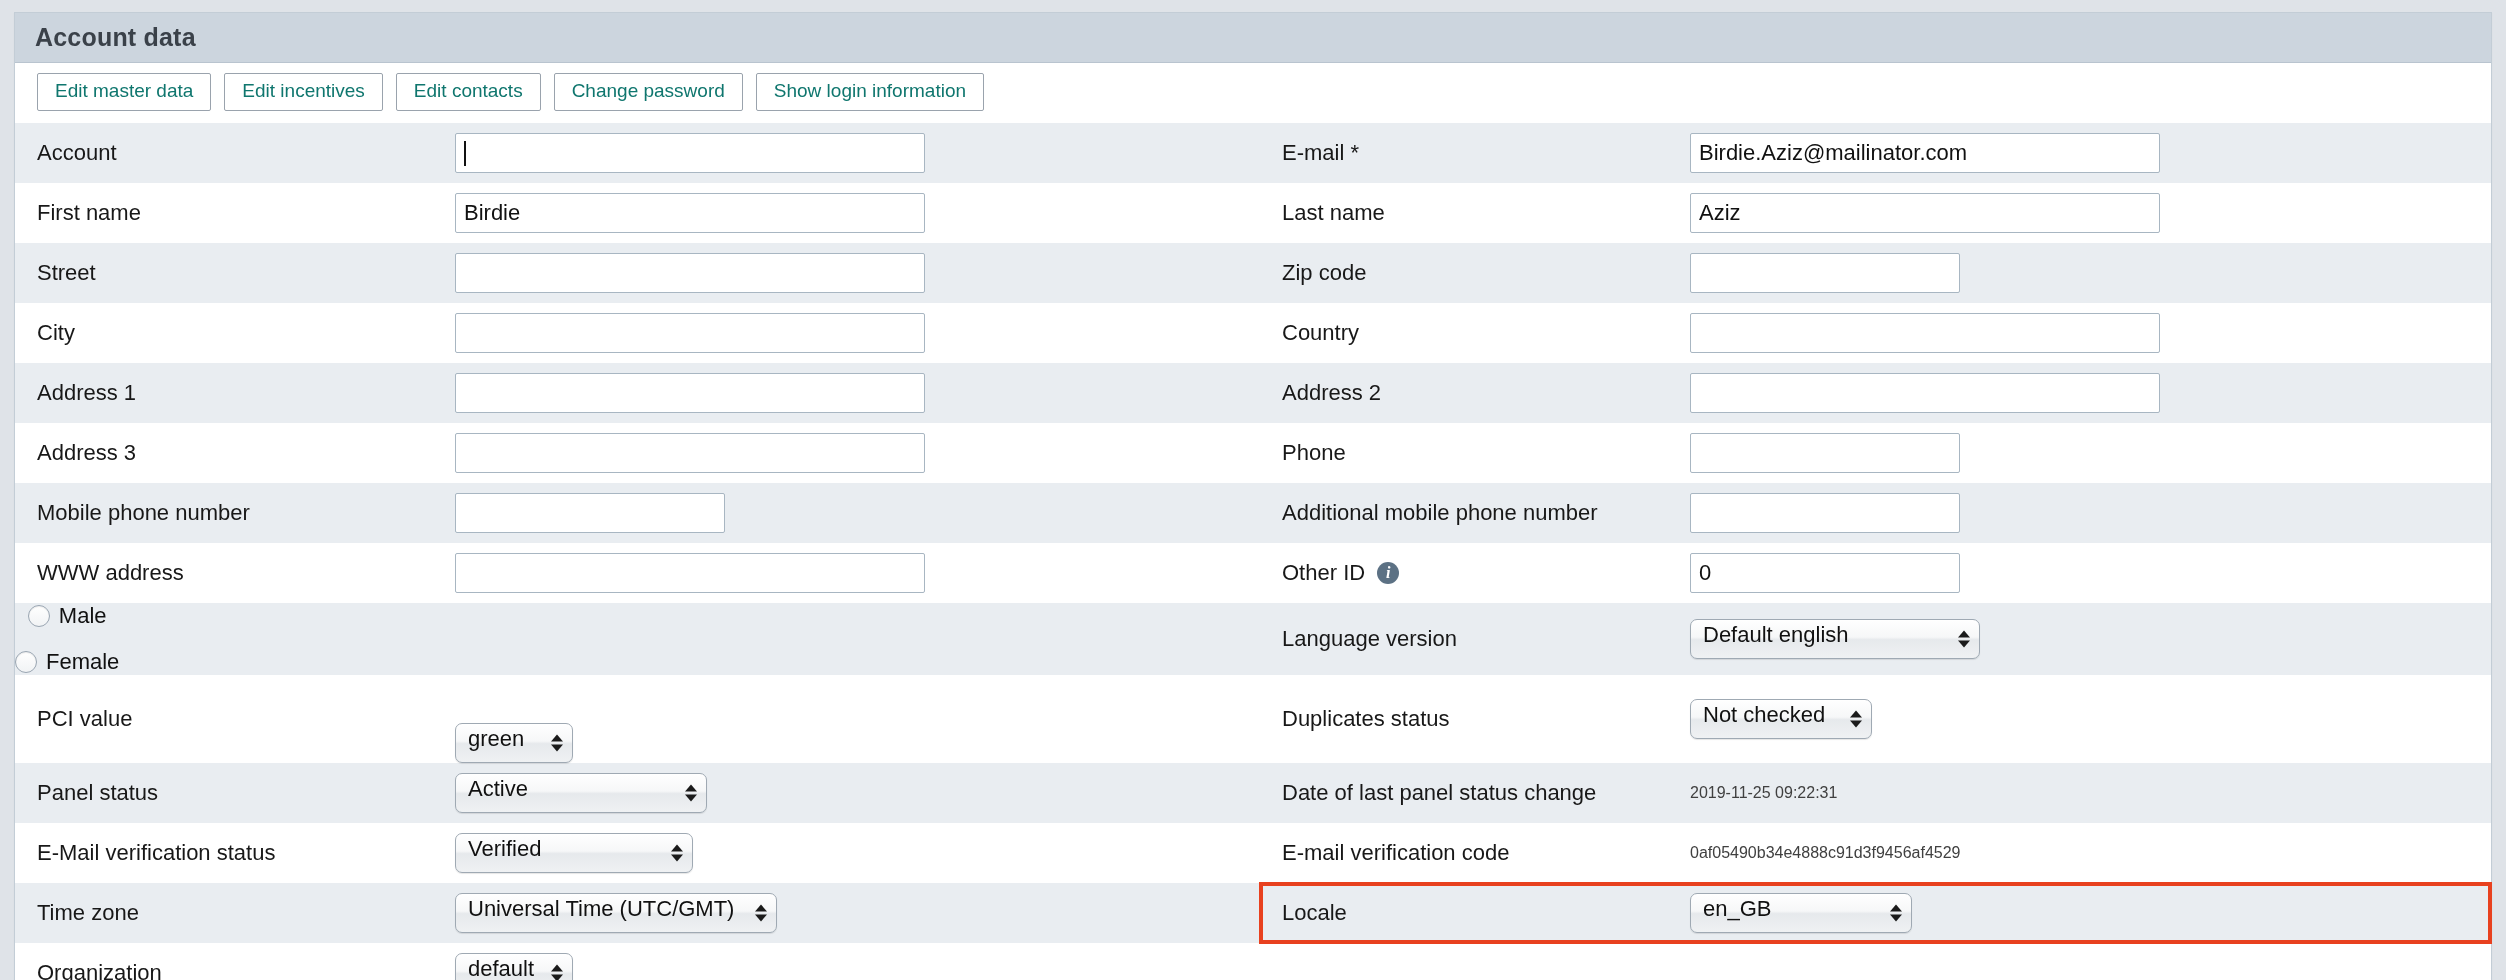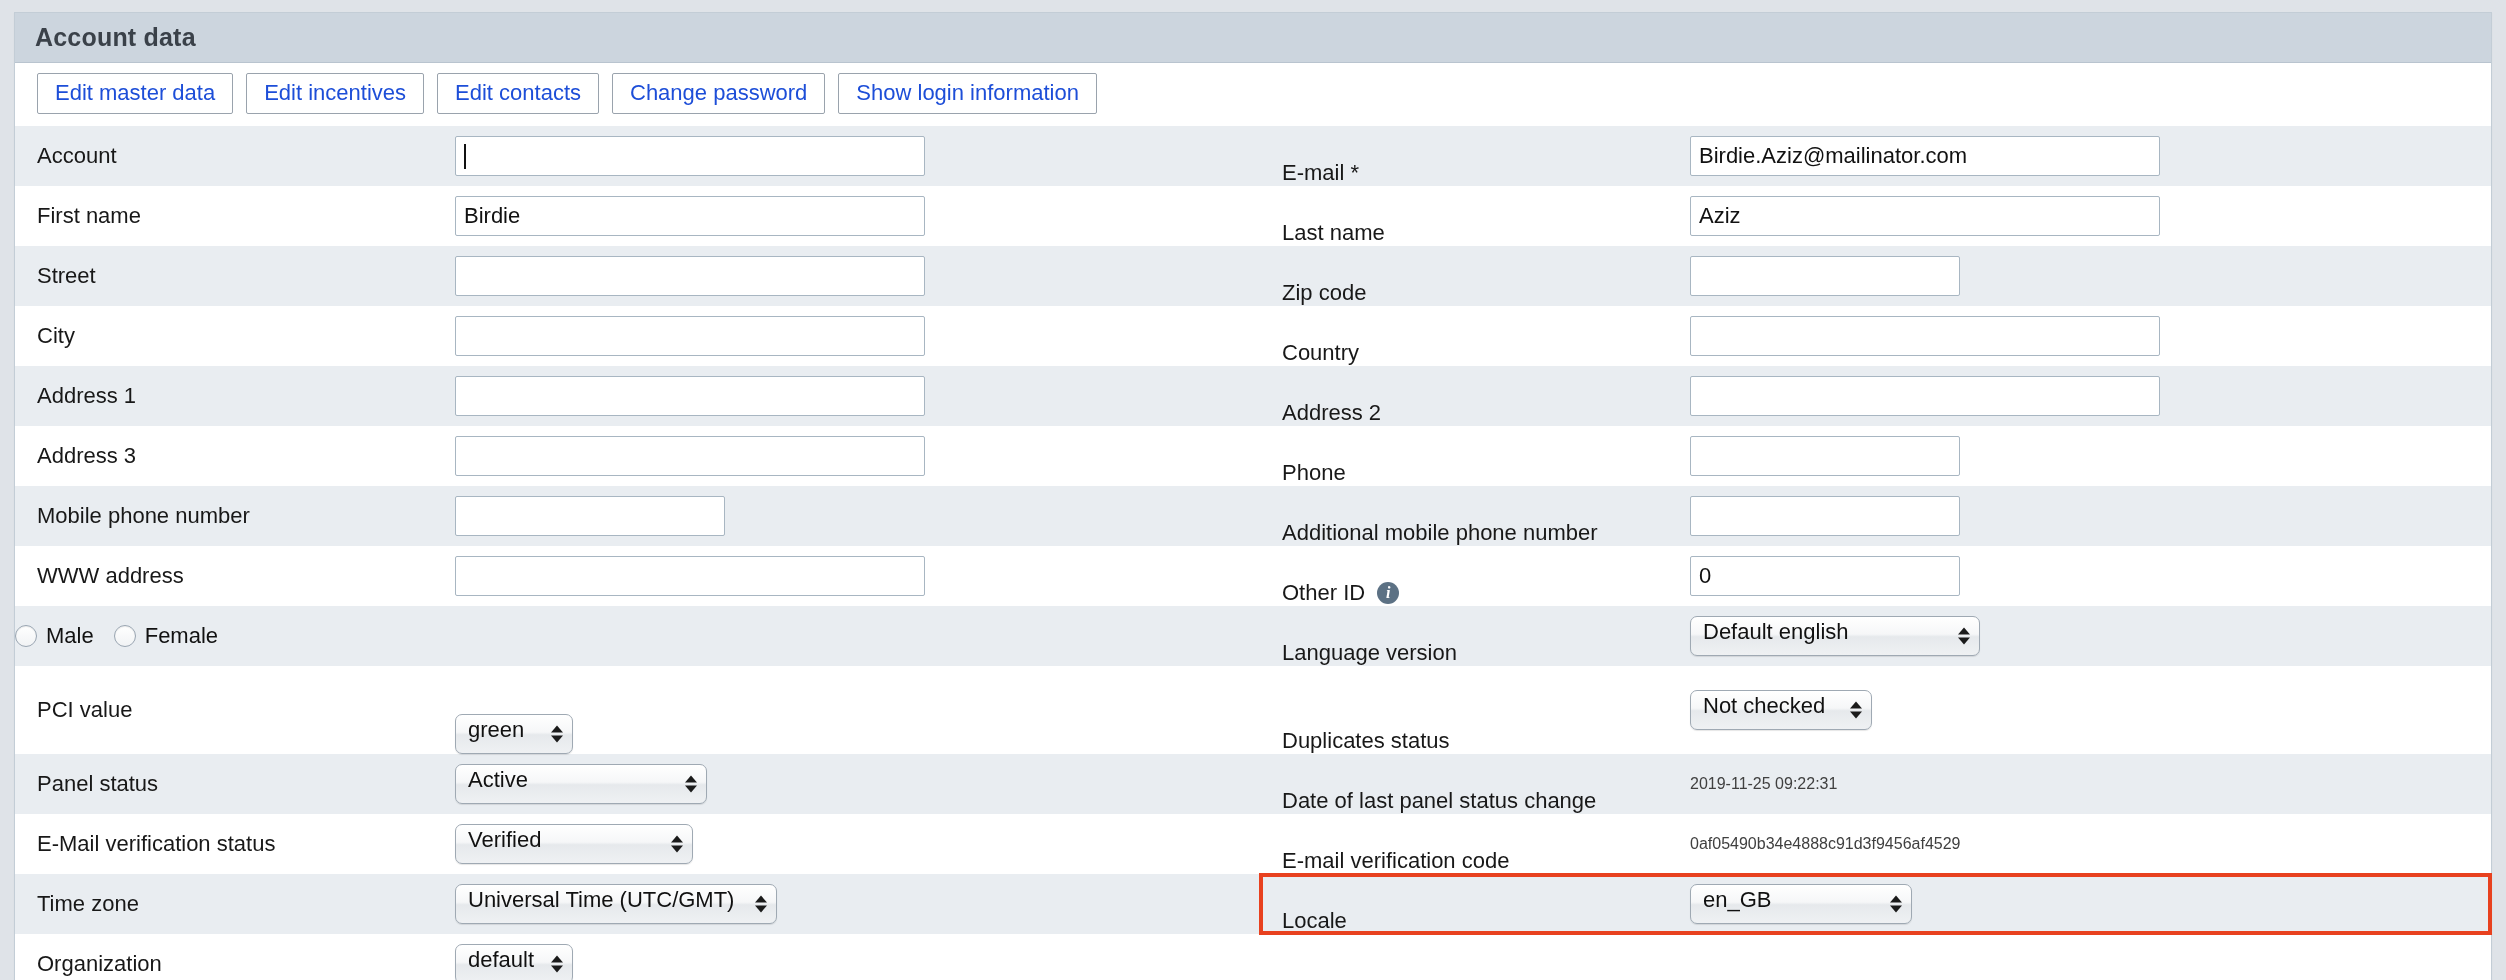--- a/index.html
+++ b/index.html
@@ -54,22 +54,22 @@
   
   .toolbar {
     background: #ffffff;
     padding: 10px 0 12px 22px;
     display: flex;
     gap: 13px;
     align-items: center;
   }
   .tb-btn {
     font-family: "Liberation Sans", sans-serif;
-    font-size: 22px;
-    color: #1d4ed8;
+    font-size: 19px;
+    color: #0f766e;
     background: #ffffff;
     border: 1px solid #9aa3ad;
     border-radius: 2px;
     padding: 7px 17px 8px 17px;
     line-height: 1.1;
     cursor: pointer;
     white-space: nowrap;
   }
 
   
@@ -91,21 +91,21 @@
     width: 440px;
     padding-left: 22px;
     flex: 0 0 440px;
   }
   .cell-field {
     flex: 1 1 auto;
     padding-left: 0;
   }
   .col-left  { flex: 0 0 1245px; display: flex; }
   .col-right { flex: 1 1 auto;   display: flex; }
-  .col-right .cell-label { flex: 0 0 430px; width: 430px; align-items: flex-end; }
+  .col-right .cell-label { flex: 0 0 430px; width: 430px; }
 
   .lbl {
     font-size: 22px;
     color: #181818;
     white-space: nowrap;
   }
 
   
   .txt {
     font-family: "Liberation Sans", sans-serif;
@@ -167,21 +167,21 @@
   .sel.w-pci    { width: 118px; margin-top: 48px; }
   .sel.w-panel  { width: 252px; }
   .sel.w-verif  { width: 238px; }
   .sel.w-tz     { width: 322px; }
   .sel.w-org    { width: 118px; }
   .sel.w-lang   { width: 290px; }
   .sel.w-dup    { width: 182px; }
   .sel.w-locale { width: 222px; }
 
   
-  .radios { display: flex; align-items: center; gap: 20px; }
+  .radios { display: flex; align-items: center; gap: 20px; flex-direction: column; }
   .radio-item { display: flex; align-items: center; gap: 9px; cursor: pointer; }
   .radio {
     width: 22px; height: 22px;
     border-radius: 50%;
     border: 1px solid #9aa6b2;
     background: linear-gradient(to bottom,#ffffff,#f1f3f5);
     box-shadow: inset 0 1px 1px rgba(0,0,0,.08);
   }
   .radio-label { font-size: 22px; color: #111; }
 

